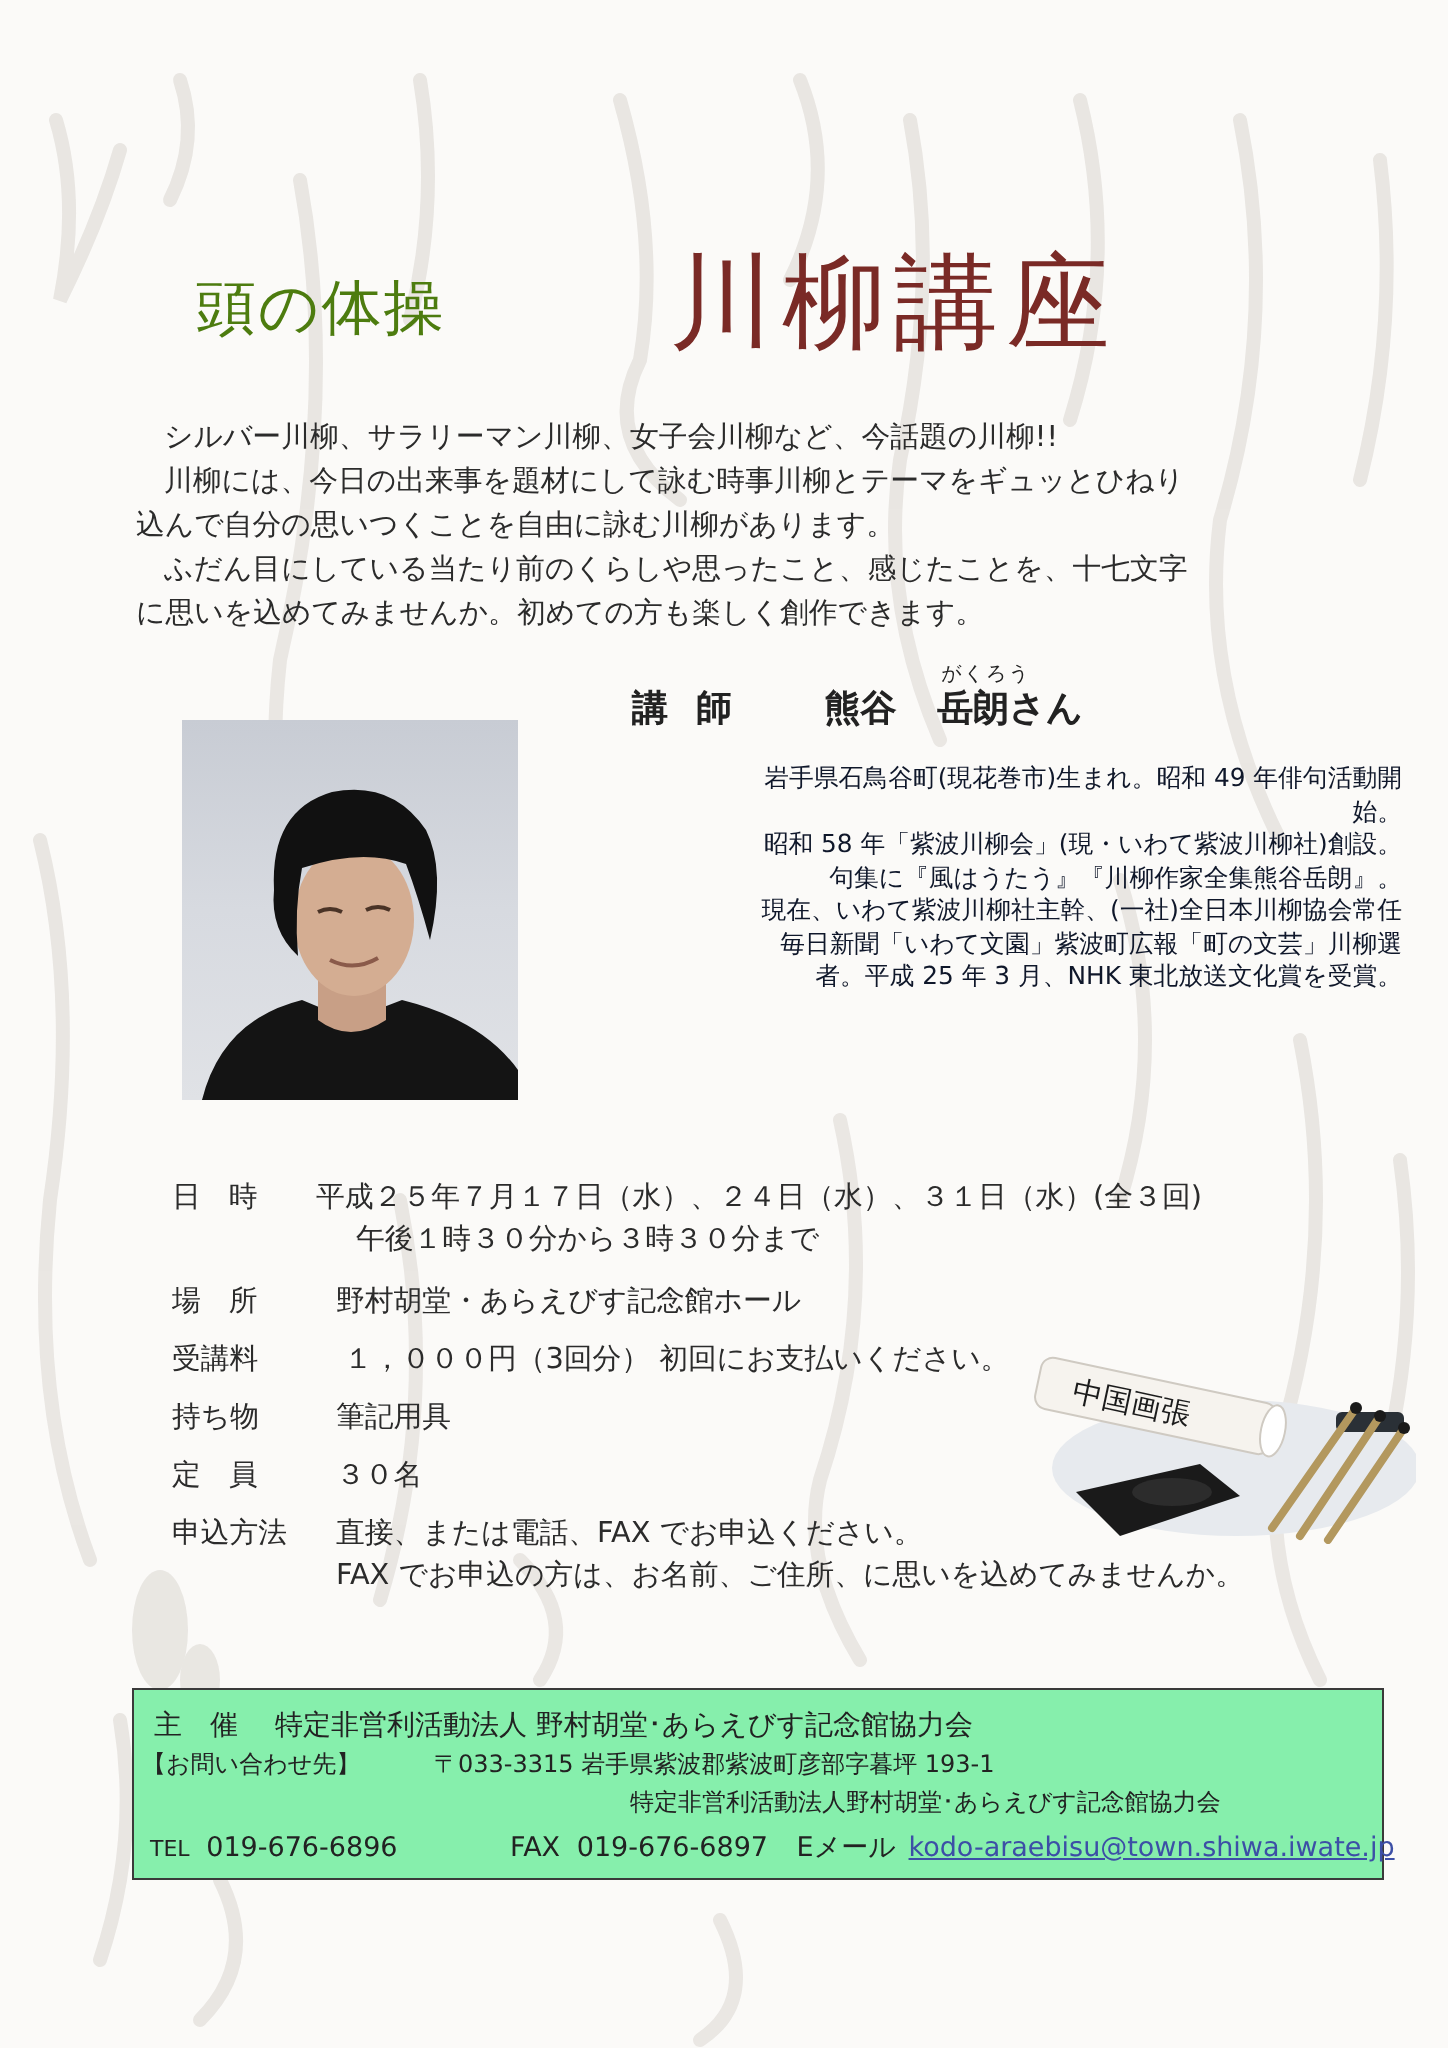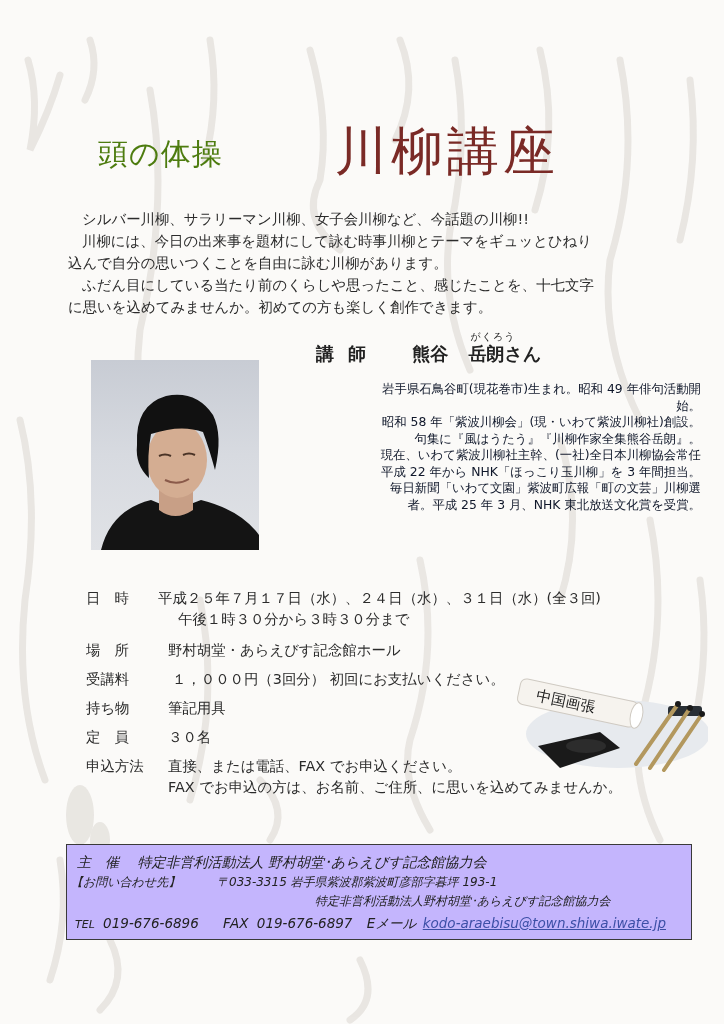--- a/index.html
+++ b/index.html
@@ -44,22 +44,22 @@
     .row { position: absolute; left: 0; white-space: nowrap; }
     .row .label { position: absolute; left: 0; width: 70px; display: inline-block; }
     .row .value { position: absolute; left: 72px; }
     .row .value2 { position: absolute; left: 72px; top: 21px; }
     .spaced2 { letter-spacing: 14px; }
 
     .brush-illus { left: 508px; top: 672px; width: 200px; height: 100px; }
 
     .info-box {
       left: 66px; top: 844px; width: 624px; height: 94px;
-      border: 1.5px solid #3a3a3a; background: #c4b5fd;
-      font-size: 12.6px; color: #222; font-style: italic;
+      border: 1.5px solid #3a3a3a; background: #86efac;
+      font-size: 12.6px; color: #222;
     }
     .info-box .line { position: absolute; white-space: nowrap; }
     .email { color: #3c4fa6; text-decoration: underline; }
   </style>
 </head>
 <body>
 
 <svg class="bg-callig" viewBox="0 0 724 1024" xmlns="http://www.w3.org/2000/svg">
   <g fill="none" stroke="#e6e3df" stroke-width="7" stroke-linecap="round" opacity="0.85">
     <path d="M28 60 Q40 100 30 150 Q50 110 60 75"></path>
@@ -126,21 +126,20 @@
     <path d="M74 120 Q86 126 98 119" stroke="#8a5a4a" stroke-width="2" fill="none"></path>
   </svg>
 </div>
 
 <div class="layer bio">
   <p>岩手県石鳥谷町(現花巻市)生まれ。昭和 49 年俳句活動開</p>
   <p>始。</p>
   <p>昭和 58 年「紫波川柳会」(現・いわて紫波川柳社)創設。</p>
   <p>句集に『風はうたう』『川柳作家全集熊谷岳朗』。</p>
   <p>現在、いわて紫波川柳社主幹、(一社)全日本川柳協会常任</p>
-  <p>平成 22 年から NHK「ほっこり玉川柳」を 3 年間担当。</p>
   <p>毎日新聞「いわて文園」紫波町広報「町の文芸」川柳選</p>
   <p>者。平成 25 年 3 月、NHK 東北放送文化賞を受賞。</p>
 </div>
 
 <div class="layer details">
   <div class="row" style="top:0;">
     <span class="label spaced2">日時</span>
     <span class="value">平成２５年７月１７日（水）、２４日（水）、３１日（水）(全３回)</span>
     <span class="value2" style="left:92px;">午後１時３０分から３時３０分まで</span>
   </div>
@@ -199,18 +198,18 @@
   <div class="line" style="left:10px; top:9px; font-size:14px;">
     <span>主　催</span>
     <span style="margin-left:14px;">特定非営利活動法人 野村胡堂･あらえびす記念館協力会</span>
   </div>
   <div class="line" style="left:4px; top:29px; font-size:12px;">【お問い合わせ先】</div>
   <div class="line" style="left:150px; top:29px; font-size:12px;">〒033-3315 岩手県紫波郡紫波町彦部字暮坪 193-1</div>
   <div class="line" style="left:248px; top:48px; font-size:12px;">特定非営利活動法人野村胡堂･あらえびす記念館協力会</div>
   <div class="line" style="left:8px; top:70px; font-size:13.5px;">
     <span style="font-size:11px;">TEL</span>
     <span style="margin-left:4px;">019-676-6896</span>
-    <span style="margin-left:20px;">FAX</span>
+    <span style="margin-left:52px;">FAX</span>
     <span style="margin-left:4px;">019-676-6897</span>
     <span style="margin-left:10px;">Eメール</span>
     <a class="email" style="margin-left:2px;">kodo-araebisu@town.shiwa.iwate.jp</a>
   </div>
 </div>
 
 </body></html>

